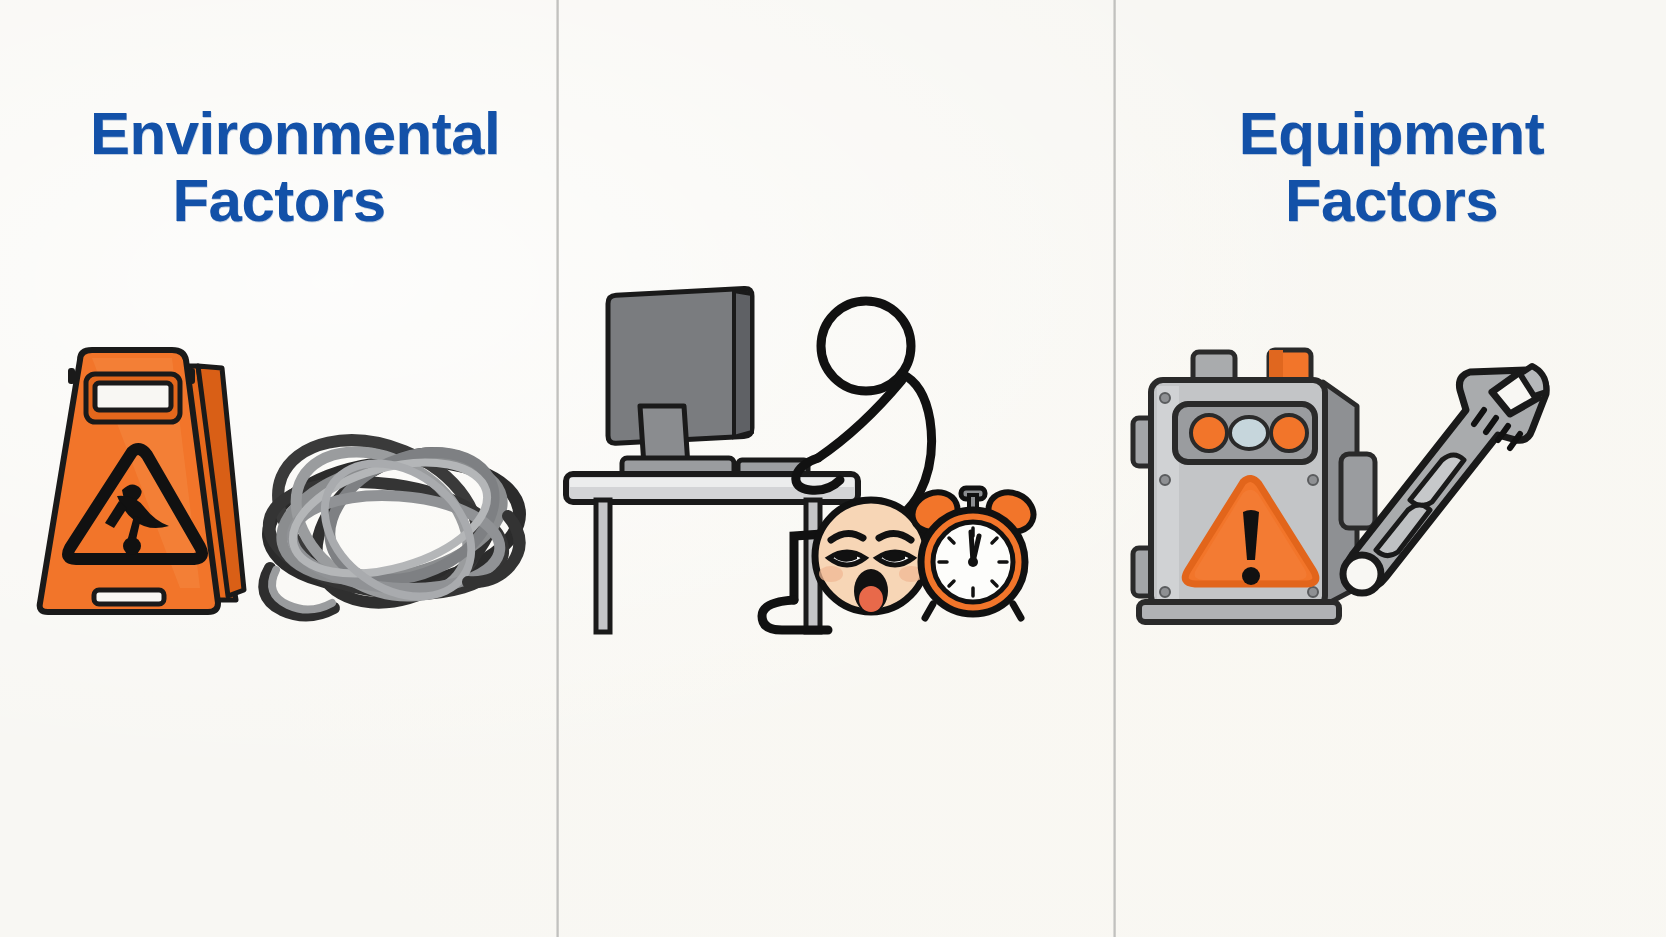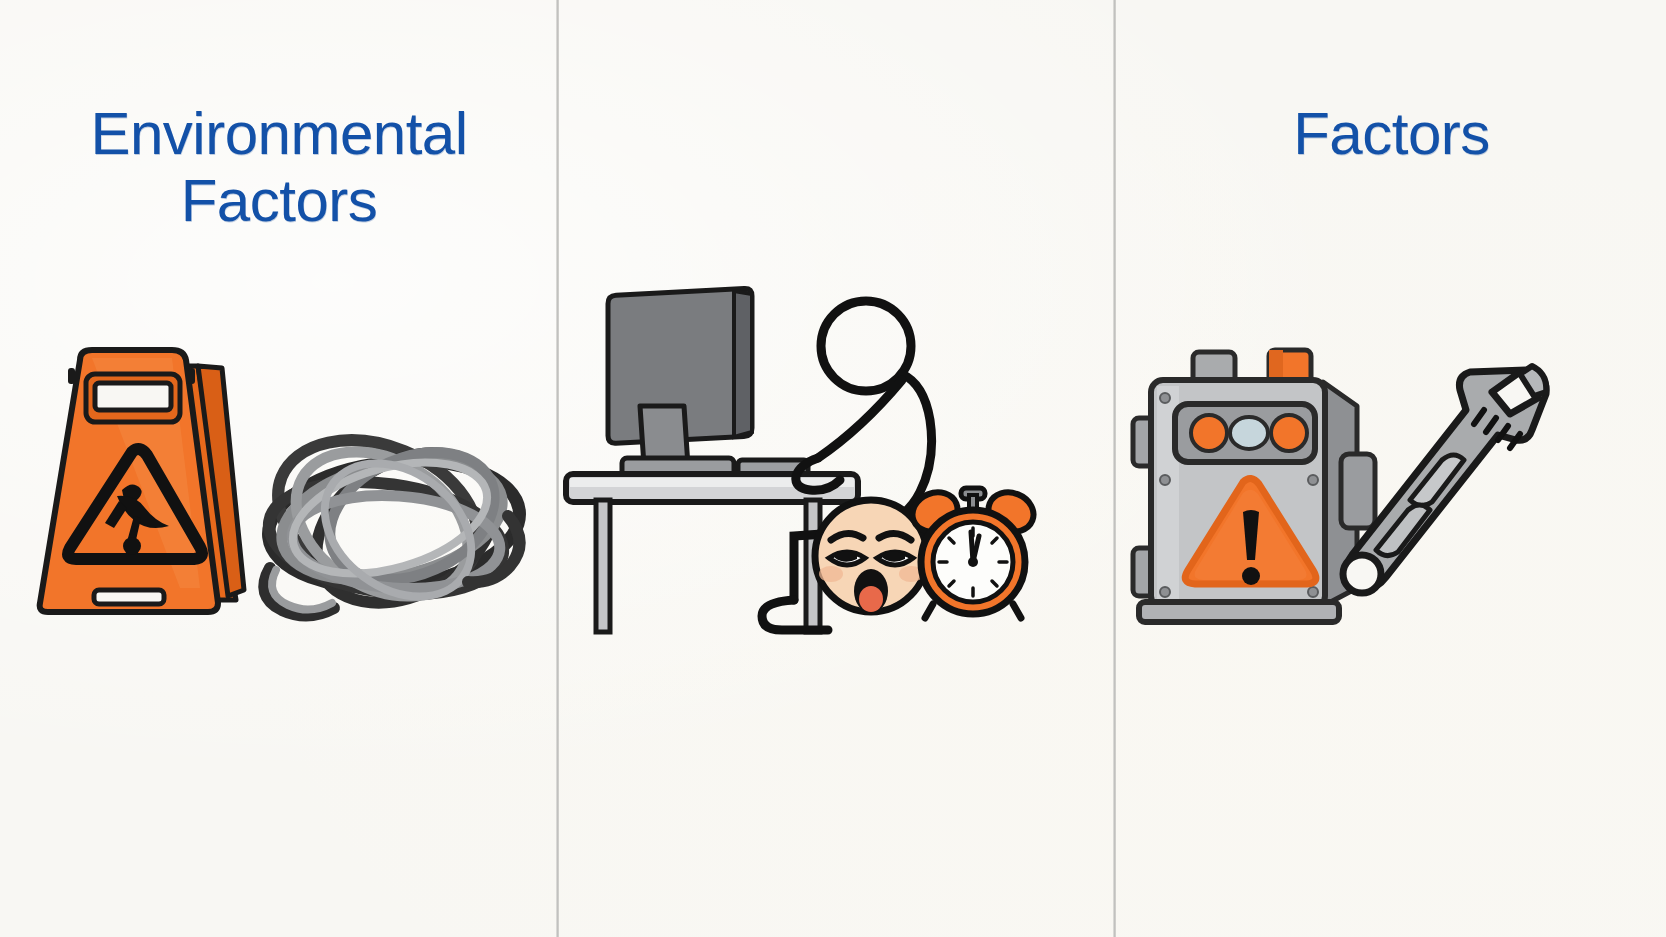--- a/index.html
+++ b/index.html
@@ -47,21 +47,21 @@
   .divider-2 { left: 1113px; }
 
   .panel-title {
     position: absolute;
     left: 0;
     right: 0;
     top: 100px;
     text-align: center;
     color: #1351a8;
     font-size: 60px;
-    font-weight: normal;
+    font-weight: bold;
     line-height: 1.12;
     letter-spacing: -0.5px;
     font-family: "Liberation Sans", sans-serif;
     text-shadow: 0.5px 0.5px 0 rgba(20,70,150,0.25);
   }
   .panel-title.wrap { padding: 0 90px; }
 
   .art {
     position: absolute;
   }
@@ -218,20 +218,21 @@
 
         <path d="M26 124 l-8 14" stroke="#111" stroke-width="7" stroke-linecap="round"></path>
         <path d="M106 124 l8 14" stroke="#111" stroke-width="7" stroke-linecap="round"></path>
       </svg>
     </div>
   </div>
 
   <div class="panel panel-3">
 
     <div class="panel-title wrap">
+      <div>Equipment</div>
       <div>Factors</div>
     </div>
 
     <div class="art" style="left:-44px; top:330px;">
       <svg width="300" height="300" viewBox="0 0 300 300">
 
         <rect x="120" y="22" width="42" height="34" rx="6" fill="#a9abad" stroke="#2a2a2a" stroke-width="5"></rect>
         <rect x="196" y="20" width="42" height="36" rx="6" fill="#f2752a" stroke="#2a2a2a" stroke-width="5"></rect>
         <rect x="196" y="20" width="14" height="36" fill="#e0671f"></rect>
 

